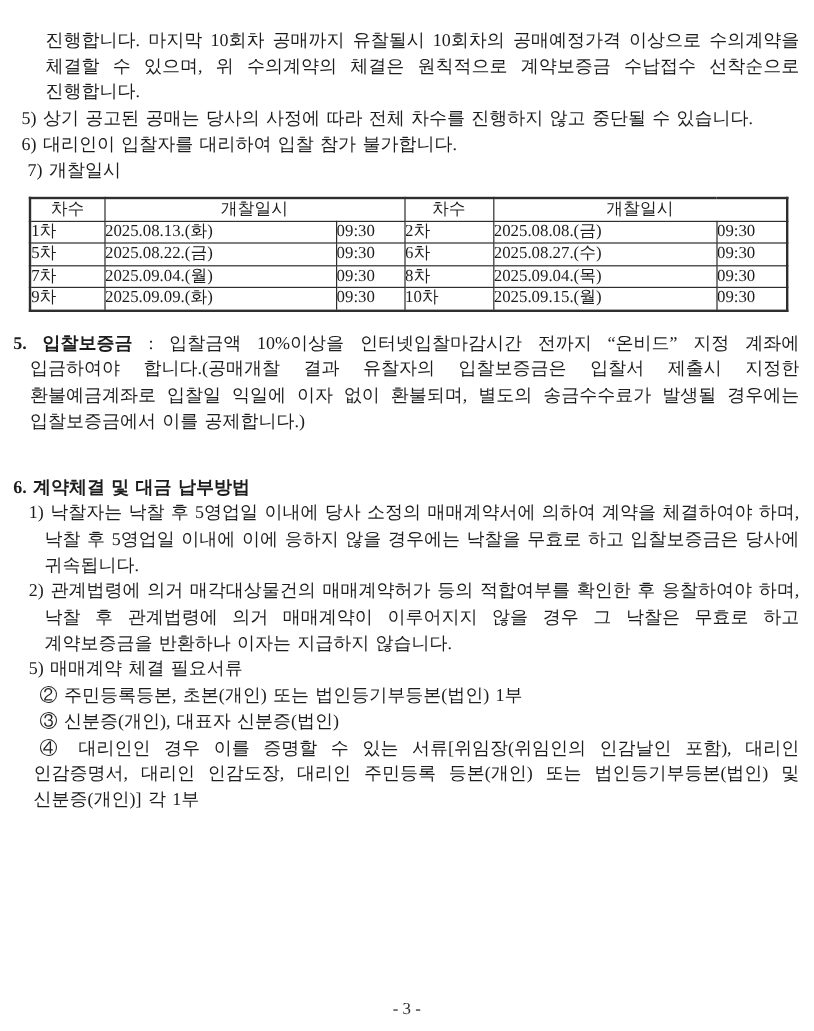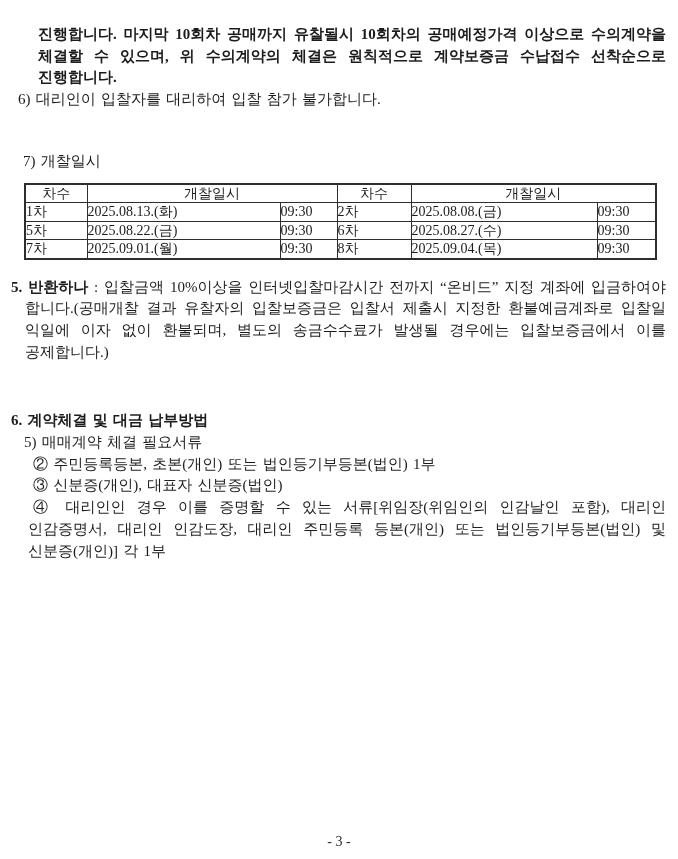--- a/index.html
+++ b/index.html
@@ -6,25 +6,25 @@
   body {
     width:678px; height:859px; background:#ffffff; overflow:hidden; position:relative;
     font-family:"Liberation Serif","DejaVu Serif",serif;
     color:#1c1c1c; font-size:15px; line-height:21.7px;
   }
   .page { padding:24px 12px 0 11px; }
   p { margin:0; text-align:justify; word-break:keep-all; word-spacing:1.5px; }
   .bold { font-weight:bold; }
 
   
-  .p-cont   { padding-left:27px;font-weight:bold; }
+  .p-cont   { padding-left:27px; }
   .li1      { padding-left:21px; text-indent:-14px; }
-  .li1-more { padding-left:26px; text-indent:-14px;margin-top:40px; }
+  .li1-more { padding-left:26px; text-indent:-14px; }
   .sec5     { margin-top:17px; padding-left:14px; text-indent:-14px; }
-  .sec6-title { margin-top:47px; }
+  .sec6-title { margin-top:33px; }
   .li2      { padding-left:26px; text-indent:-13px; }
   .doc      { padding-left:22px; }
   .doc-4    { padding-left:17px; text-indent:5px; }
 
   table.schedule {
     border-collapse:collapse; table-layout:fixed;
     margin:10px 0 0 13px; width:631px;
     font-size:14px; border:2px solid #2e2e2e;
   }
   table.schedule th, table.schedule td {
@@ -38,20 +38,21 @@
     text-align:center; font-size:14px; color:#2a2a2a;
   }
 </style>
 </head>
 <body>
 
 <div class="page">
 
   <p class="p-cont">진행합니다. 마지막 10회차 공매까지 유찰될시 10회차의 공매예정가격 이상으로 수의계약을 체결할 수 있으며, 위 수의계약의 체결은 원칙적으로 계약보증금 수납접수 선착순으로 진행합니다.</p>
 
+  <p class="li1"><span>5)</span> <span>상기 공고된 공매는 당사의 사정에 따라 전체 차수를 진행하지 않고 중단될 수 있습니다.</span></p>
   <p class="li1"><span>6)</span> <span>대리인이 입찰자를 대리하여 입찰 참가 불가합니다.</span></p>
   <p class="li1-more"><span>7)</span> <span>개찰일시</span></p>
 
   <table class="schedule">
     <colgroup>
       <col style="width:62px">
         <col style="width:193px">
         <col style="width:57px">
       <col style="width:74px">
         <col style="width:186px">
@@ -75,33 +76,43 @@
       <tr>
         <td>5차</td>
         <td>2025.08.22.(금)</td>
         <td>09:30</td>
         <td>6차</td>
         <td>2025.08.27.(수)</td>
         <td>09:30</td>
       </tr>
       <tr>
         <td>7차</td>
-        <td>2025.09.01.(월)</td>
+        <td>2025.09.04.(월)</td>
         <td>09:30</td>
         <td>8차</td>
         <td>2025.09.04.(목)</td>
         <td>09:30</td>
       </tr>
+      <tr>
+        <td>9차</td>
+        <td>2025.09.09.(화)</td>
+        <td>09:30</td>
+        <td>10차</td>
+        <td>2025.09.15.(월)</td>
+        <td>09:30</td>
+      </tr>
     </tbody>
   </table>
 
-  <p class="sec5"><span class="bold">5.</span> <span class="bold">반환하나</span> <span>: 입찰금액 10%이상을 인터넷입찰마감시간 전까지 “온비드” 지정 계좌에 입금하여야 합니다.(공매개찰 결과 유찰자의 입찰보증금은 입찰서 제출시 지정한 환불예금계좌로 입찰일 익일에 이자 없이 환불되며, 별도의 송금수수료가 발생될 경우에는 입찰보증금에서 이를 공제합니다.)</span></p>
+  <p class="sec5"><span class="bold">5.</span> <span class="bold">입찰보증금</span> <span>: 입찰금액 10%이상을 인터넷입찰마감시간 전까지 “온비드” 지정 계좌에 입금하여야 합니다.(공매개찰 결과 유찰자의 입찰보증금은 입찰서 제출시 지정한 환불예금계좌로 입찰일 익일에 이자 없이 환불되며, 별도의 송금수수료가 발생될 경우에는 입찰보증금에서 이를 공제합니다.)</span></p>
 
   <p class="sec6-title bold"><span>6.</span> <span>계약체결 및 대금 납부방법</span></p>
 
+  <p class="li2"><span>1)</span> <span>낙찰자는 낙찰 후 5영업일 이내에 당사 소정의 매매계약서에 의하여 계약을 체결하여야 하며, 낙찰 후 5영업일 이내에 이에 응하지 않을 경우에는 낙찰을 무효로 하고 입찰보증금은 당사에 귀속됩니다.</span></p>
+  <p class="li2"><span>2)</span> <span>관계법령에 의거 매각대상물건의 매매계약허가 등의 적합여부를 확인한 후 응찰하여야 하며, 낙찰 후 관계법령에 의거 매매계약이 이루어지지 않을 경우 그 낙찰은 무효로 하고 계약보증금을 반환하나 이자는 지급하지 않습니다.</span></p>
   <p class="li2"><span>5)</span> <span>매매계약 체결 필요서류</span></p>
 
   <p class="doc"><span>②</span> <span>주민등록등본, 초본(개인) 또는 법인등기부등본(법인) 1부</span></p>
   <p class="doc"><span>③</span> <span>신분증(개인), 대표자 신분증(법인)</span></p>
   <p class="doc-4"><span>④</span> <span>대리인인 경우 이를 증명할 수 있는 서류[위임장(위임인의 인감날인 포함), 대리인 인감증명서, 대리인 인감도장, 대리인 주민등록 등본(개인) 또는 법인등기부등본(법인) 및 신분증(개인)] 각 1부</span></p>
 
 </div>
 
 <div class="footer">- 3 -</div>
 

